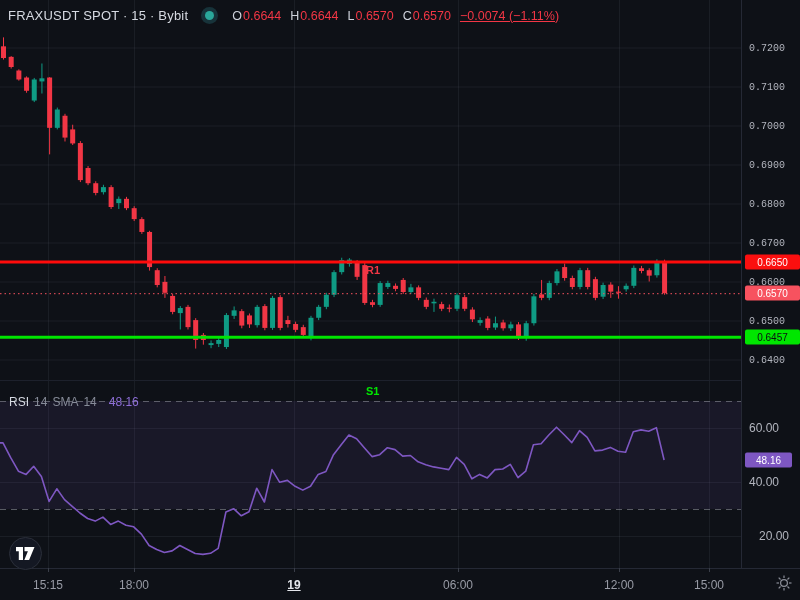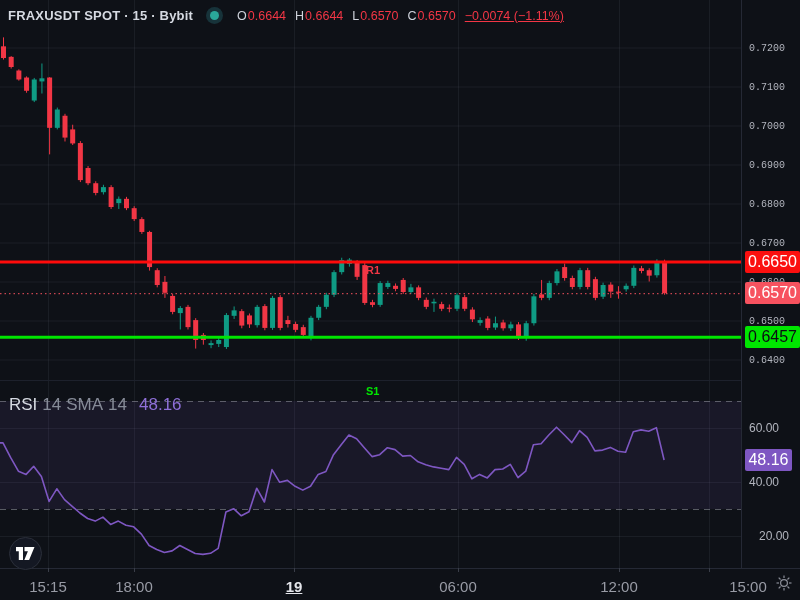--- a/index.html
+++ b/index.html
@@ -1,36 +1,36 @@
 <!DOCTYPE html>
 <html><head>
 <meta charset="utf-8">
 <style>
   html,body{margin:0;padding:0;background:#0e1117;}
   #app{position:relative;width:800px;height:600px;background:#0e1117;overflow:hidden;
        font-family:"Liberation Sans","DejaVu Sans",sans-serif;-webkit-font-smoothing:antialiased;}
   #chart{position:absolute;left:0;top:0;}
   .abs{position:absolute;white-space:nowrap;}
   .hdr{left:8px;top:7px;display:flex;align-items:center;font-size:13px;color:#d6dae2;}
-  .hdr .sym{font-weight:700;letter-spacing:.2px;cursor:pointer;}
+  .hdr .sym{font-weight:400;letter-spacing:.2px;cursor:pointer;}
   .dot-wrap{width:17px;height:17px;border-radius:50%;background:#17333a;display:flex;align-items:center;justify-content:center;margin:0 14px 0 13px;}
   .dot{width:9px;height:9px;border-radius:50%;background:#2aa79a;}
   .ohlc{display:flex;align-items:center;font-size:12.5px;}
   .ohlc .lt{color:#cfd3dc;margin-left:9px;margin-right:1px;}
   .ohlc .vl{color:#f23645;}
   .ohlc .chg{color:#f23645;margin-left:9px;text-decoration:underline;}
-  .rsi-hdr{left:9px;top:395px;display:flex;align-items:flex-start;font-size:17px;color:#868b98;}
+  .rsi-hdr{left:9px;top:395px;display:flex;align-items:flex-start;font-size:12px;color:#868b98;}
   .rsi-hdr .t{color:#d6dae2;margin-right:5px;}
   .rsi-hdr .p{margin-right:5px;}
   .rsi-hdr .v{color:#8e6fd8;margin-left:7px;}
   .tick{font-size:10px;color:#b2b5be;transform:translateY(-50%);left:749px;font-family:Liberation Mono, monospace;}
   .rtick{font-size:12px;color:#b2b5be;transform:translateY(-50%);left:749px;}
-  .badge{left:745px;width:55px;text-align:center;font-size:16px;padding:2px 0;
+  .badge{left:745px;width:55px;text-align:center;font-size:10px;padding:2px 0;
          transform:translateY(-50%);border-radius:2px;}
-  .tlabel{font-size:15px;color:#9row;color:#989ba5;top:578px;transform:translateX(-50%);}
+  .tlabel{font-size:12px;color:#9row;color:#989ba5;top:578px;transform:translateX(-50%);}
   .tlabel.em{color:#e4e6eb;font-weight:700;text-decoration:underline;}
   .lvl{font-size:11px;font-weight:700;}
   .tvlogo{left:9px;top:537px;width:31px;height:31px;border-radius:50%;background:#141823;
           border:1px solid #2b2f3a;display:flex;align-items:center;justify-content:center;
           color:#fff;font-weight:700;font-size:13px;cursor:pointer;font-family:"DejaVu Sans",sans-serif;}
   .gear{right:7px;top:574px;cursor:pointer;}
 </style>
 </head>
 <body>
 <div id="app">
@@ -294,21 +294,21 @@
       <div class="abs badge" style="top: 337.27px; background: rgb(0, 230, 0); color: rgb(11, 14, 19);">0.6457</div>
       <div class="abs rtick" style="top: 428px;">60.00</div>
       <div class="abs rtick" style="top: 482px;">40.00</div>
       <div class="abs rtick" style="top: 536px; margin-left: 10px;">20.00</div>
       <div class="abs badge" style="top: 459.968px; left: 745px; width: 47px; background: rgb(126, 87, 194); color: rgb(255, 255, 255);">48.16</div>
       <div class="abs tlabel" style="left: 48px;">15:15</div>
       <div class="abs tlabel" style="left: 134px;">18:00</div>
       <div class="abs tlabel em" style="left: 294px;">19</div>
       <div class="abs tlabel" style="left: 458px;">06:00</div>
       <div class="abs tlabel" style="left: 619px;">12:00</div>
-      <div class="abs tlabel" style="left: 748px;">15:00</div>
+      <div class="abs tlabel" style="left: 709px;">15:00</div>
     </div>
 
   <div class="abs tvlogo">
     <svg width="19" height="13" viewBox="0 0 19 13">
       <path d="M0 0 h7 v13 h-4.2 v-8.8 H0 Z" fill="#fff"></path>
       <path d="M8.5 0 h10 l-5.4 13 h-4.8 l3.6-8.8 h-3.4 Z" fill="#fff"></path>
     </svg>
   </div>
 
   <svg class="abs gear" width="18" height="18" viewBox="0 0 18 18">

